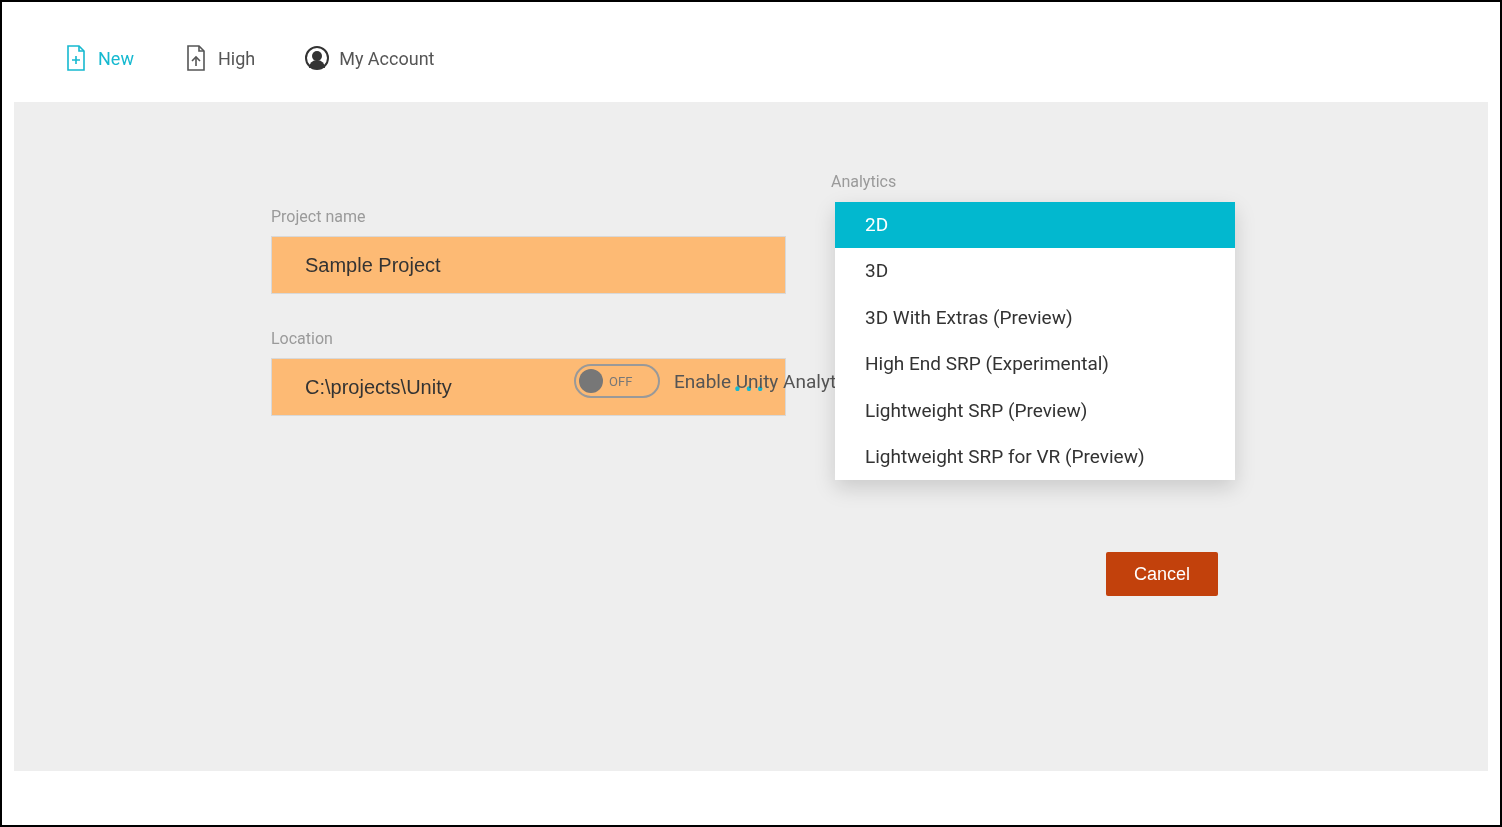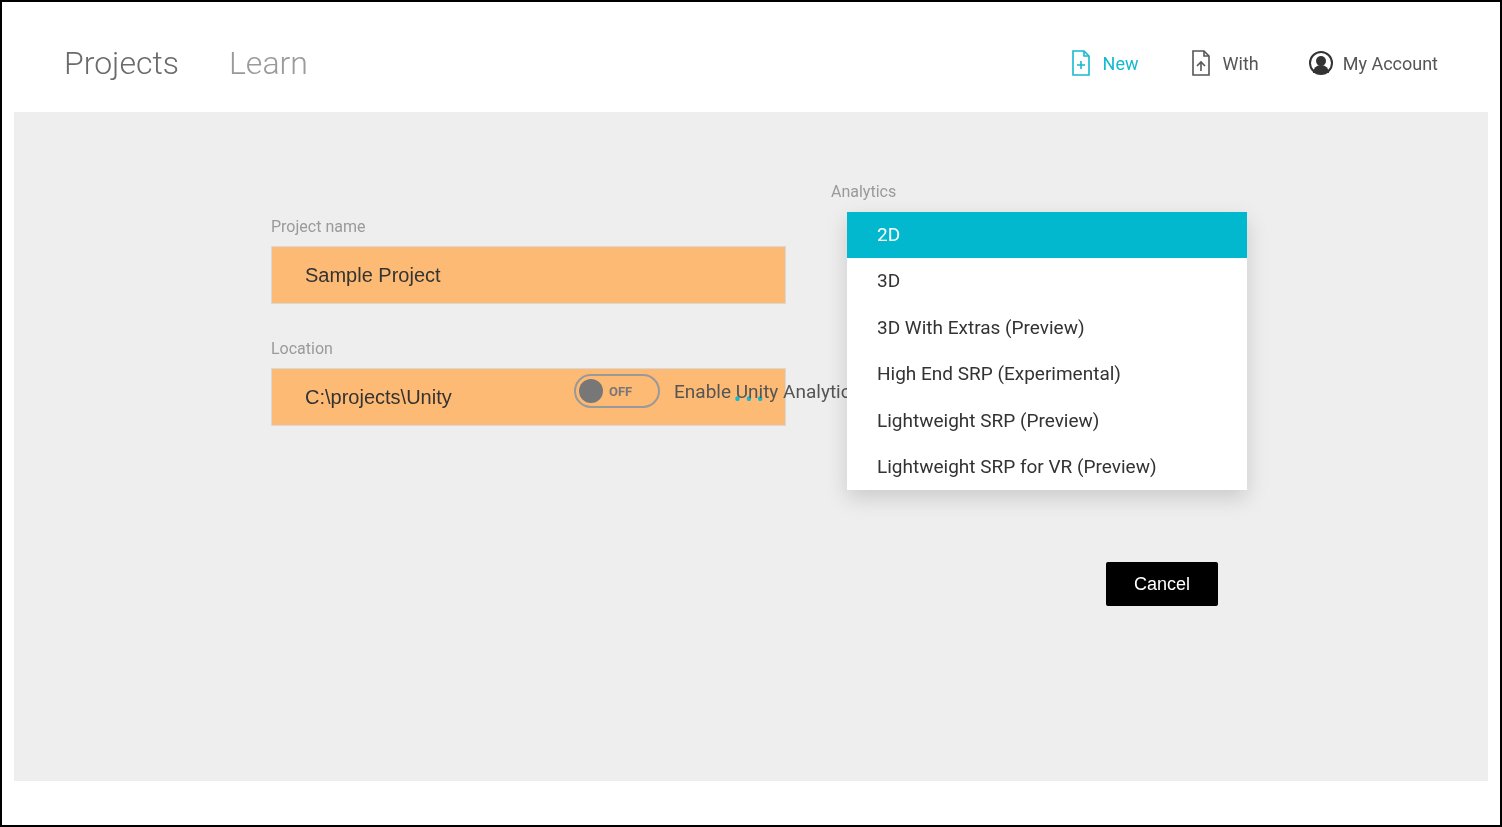--- a/index.html
+++ b/index.html
@@ -109,21 +109,21 @@
     transform: translateY(4px);
     color: #16b9d0;
     font-size: 22px;
     letter-spacing: 4px;
     cursor:pointer;
   }
   
   .dropdown {
     position: absolute;
     top: 30px;
-    left: 16px;
+    left: 4px;
     width: 400px;
     background: #fff;
     box-shadow: 0 8px 20px rgba(0,0,0,0.15);
     z-index: 10;
   }
   .dropdown-item {
     padding: 8px 30px;
     font-size: 19px;
     color: #333;
     cursor: pointer;
@@ -151,21 +151,21 @@
     display:flex;
     align-items:center;
     padding: 2px 8px 2px 3px;
     gap:6px;
     cursor:pointer;
   }
   .toggle-knob {
     width: 24px; height:24px; border-radius:50%;
     background:#777;
   }
-  .toggle-label { font-size:13px; color:#777; font-weight:700;}
+  .toggle-label { font-size:13px; color:#777; font-weight:400;}
   .analytics-text { font-size:19px; color:#555; }
   .help-circle {
     width:26px; height:26px; border:2px solid #888; border-radius:50%;
     display:inline-flex; align-items:center; justify-content:center;
     font-size:15px; color:#666; cursor:pointer;
   }
   
   .footer-buttons {
     position: absolute;
     right: 270px;
@@ -175,53 +175,49 @@
   }
   .btn {
     height: 44px;
     padding: 0 28px;
     border: none;
     border-radius: 2px;
     font-size: 18px;
     color: #fff;
     cursor: pointer;
   }
-  .btn.cancel { background: #000000; }
+  .btn.cancel { background: #c2410c; }
   .btn.create { background: #16b9d0; }
 </style>
 </head>
 <body>
 
 <div class="outer">
   <div class="header">
-    <div class="header-left">
-      <div class="tab active">Projects</div>
-      <div class="tab">Learn</div>
-    </div>
     <div class="header-right">
       <div class="hdr-btn new">
         <span class="icon-svg">
           <svg viewBox="0 0 24 28" fill="none" stroke="#16b9d0" stroke-width="1.6">
             <path d="M4 2 h11 l5 5 v19 h-16 z"></path>
             <path d="M15 2 v5 h5"></path>
             <path d="M12 12 v8 M8 16 h8"></path>
           </svg>
         </span>
         <span>New</span>
       </div>
       <div class="hdr-btn">
         <span class="icon-svg">
           <svg viewBox="0 0 24 28" fill="none" stroke="#555" stroke-width="1.6">
             <path d="M4 2 h11 l5 5 v19 h-16 z"></path>
             <path d="M15 2 v5 h5"></path>
             <path d="M12 22 v-9"></path>
             <path d="M8 17 l4 -4 l4 4"></path>
           </svg>
         </span>
-        <span>With</span>
+        <span>High</span>
       </div>
       <div class="hdr-btn">
         <span class="avatar" style="position:relative;"></span>
         <span>My Account</span>
       </div>
     </div>
   </div>
 
   <div class="main">
     <div class="form">

